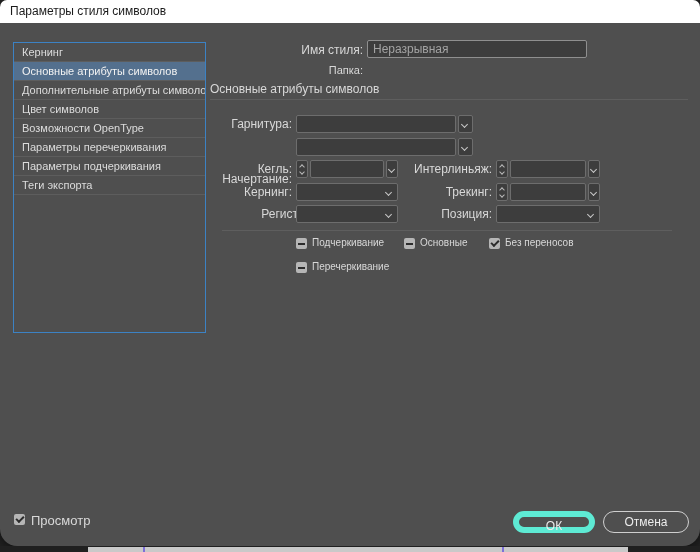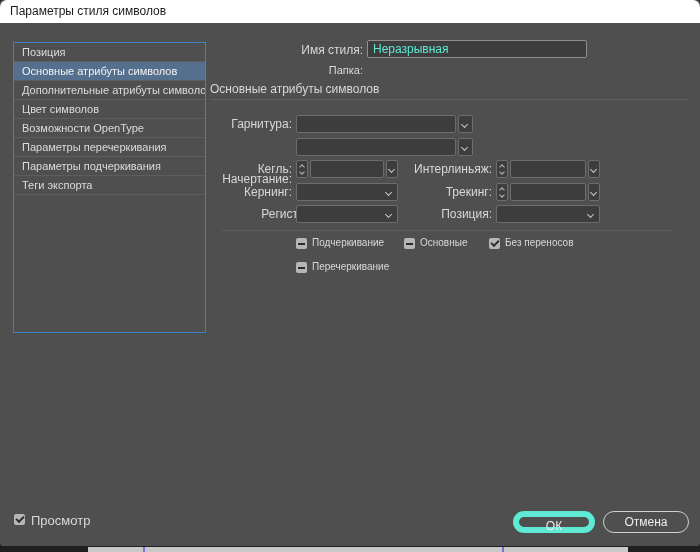--- a/index.html
+++ b/index.html
@@ -1,38 +1,38 @@
 <!DOCTYPE html>
 <html><head>
 <meta charset="utf-8">
 <style>
   * { margin:0; padding:0; box-sizing:border-box; }
   html,body { width:700px; height:552px; }
   body { font-family:"Liberation Sans", sans-serif; background:#202020; position:relative; overflow:hidden; }
 
   .dialog { position:absolute; left:0; top:0; width:700px; height:546px;
-            background:#4f4f4f; border-radius:3px; box-shadow:0 2px 8px rgba(0,0,0,.5); }
+            background:#4f4f4f; border-radius:17px; box-shadow:0 2px 8px rgba(0,0,0,.5); }
 
   .titlebar { position:absolute; left:0; top:0; width:100%; height:23px; background:#ffffff;
               border-radius:7px 7px 0 0; }
   .titlebar .title { position:absolute; left:10px; top:0; line-height:23px; font-size:12px; color:#1b1b1b; }
 
   
   .sidebar { position:absolute; left:13px; top:42px; width:193px; height:291px;
              border:1px solid #3c82c4; background:#4f4f4f; }
   .side-item { height:19px; line-height:19px; padding-left:8px; font-size:11px; color:#dcdcdc;
                border-bottom:1px solid #5d5d5d; white-space:nowrap; overflow:hidden; }
   .side-item.selected { background:#54708e; color:#f2f2f2; }
 
   .lbl { position:absolute; font-size:12px; color:#d8d8d8; text-align:right; white-space:nowrap; }
   .heading { position:absolute; font-size:12px; color:#d8d8d8; }
   .divider { position:absolute; height:1px; background:#5e5e5e; }
 
   .txt-input { position:absolute; height:18px; background:#3d3d3d; border:1px solid #8f8f8f;
-               border-radius:2px; color:#5eead4; font-size:12px; padding:0 5px;
+               border-radius:2px; color:#a3a3a3; font-size:12px; padding:0 5px;
                font-family:"Liberation Sans", sans-serif; outline:none; }
 
   .field { position:absolute; height:18px; background:#3d3d3d; border:1px solid #6d6d6d; border-radius:2px; }
   .combo-inner .chev { position:absolute; right:6px; top:6px; }
   .chev-btn { position:absolute; width:12px; height:18px; background:#3d3d3d; border:1px solid #6d6d6d;
               border-radius:2px; }
   .chev-btn-wide { width:15px; }
   .chev-btn .chev { position:absolute; left:50%; top:6px; margin-left:-3.5px; }
   .chev { display:block; width:5px; height:5px; border-right:1.5px solid #c9c9c9;
           border-bottom:1.5px solid #c9c9c9; transform:rotate(45deg); }
@@ -62,21 +62,21 @@
 </head>
 <body>
 
 <div class="dialog">
 
   <div class="titlebar">
     <span class="title">Параметры стиля символов</span>
   </div>
 
   <div class="sidebar">
-    <div class="side-item">Позиция</div>
+    <div class="side-item">Кернинг</div>
     <div class="side-item selected">Основные атрибуты символов</div>
     <div class="side-item">Дополнительные атрибуты символов</div>
     <div class="side-item">Цвет символов</div>
     <div class="side-item">Возможности OpenType</div>
     <div class="side-item">Параметры перечеркивания</div>
     <div class="side-item">Параметры подчеркивания</div>
     <div class="side-item">Теги экспорта</div>
   </div>
 
   <div class="lbl" style="left:210px; top:43px; width:153px;">Имя стиля:</div>

